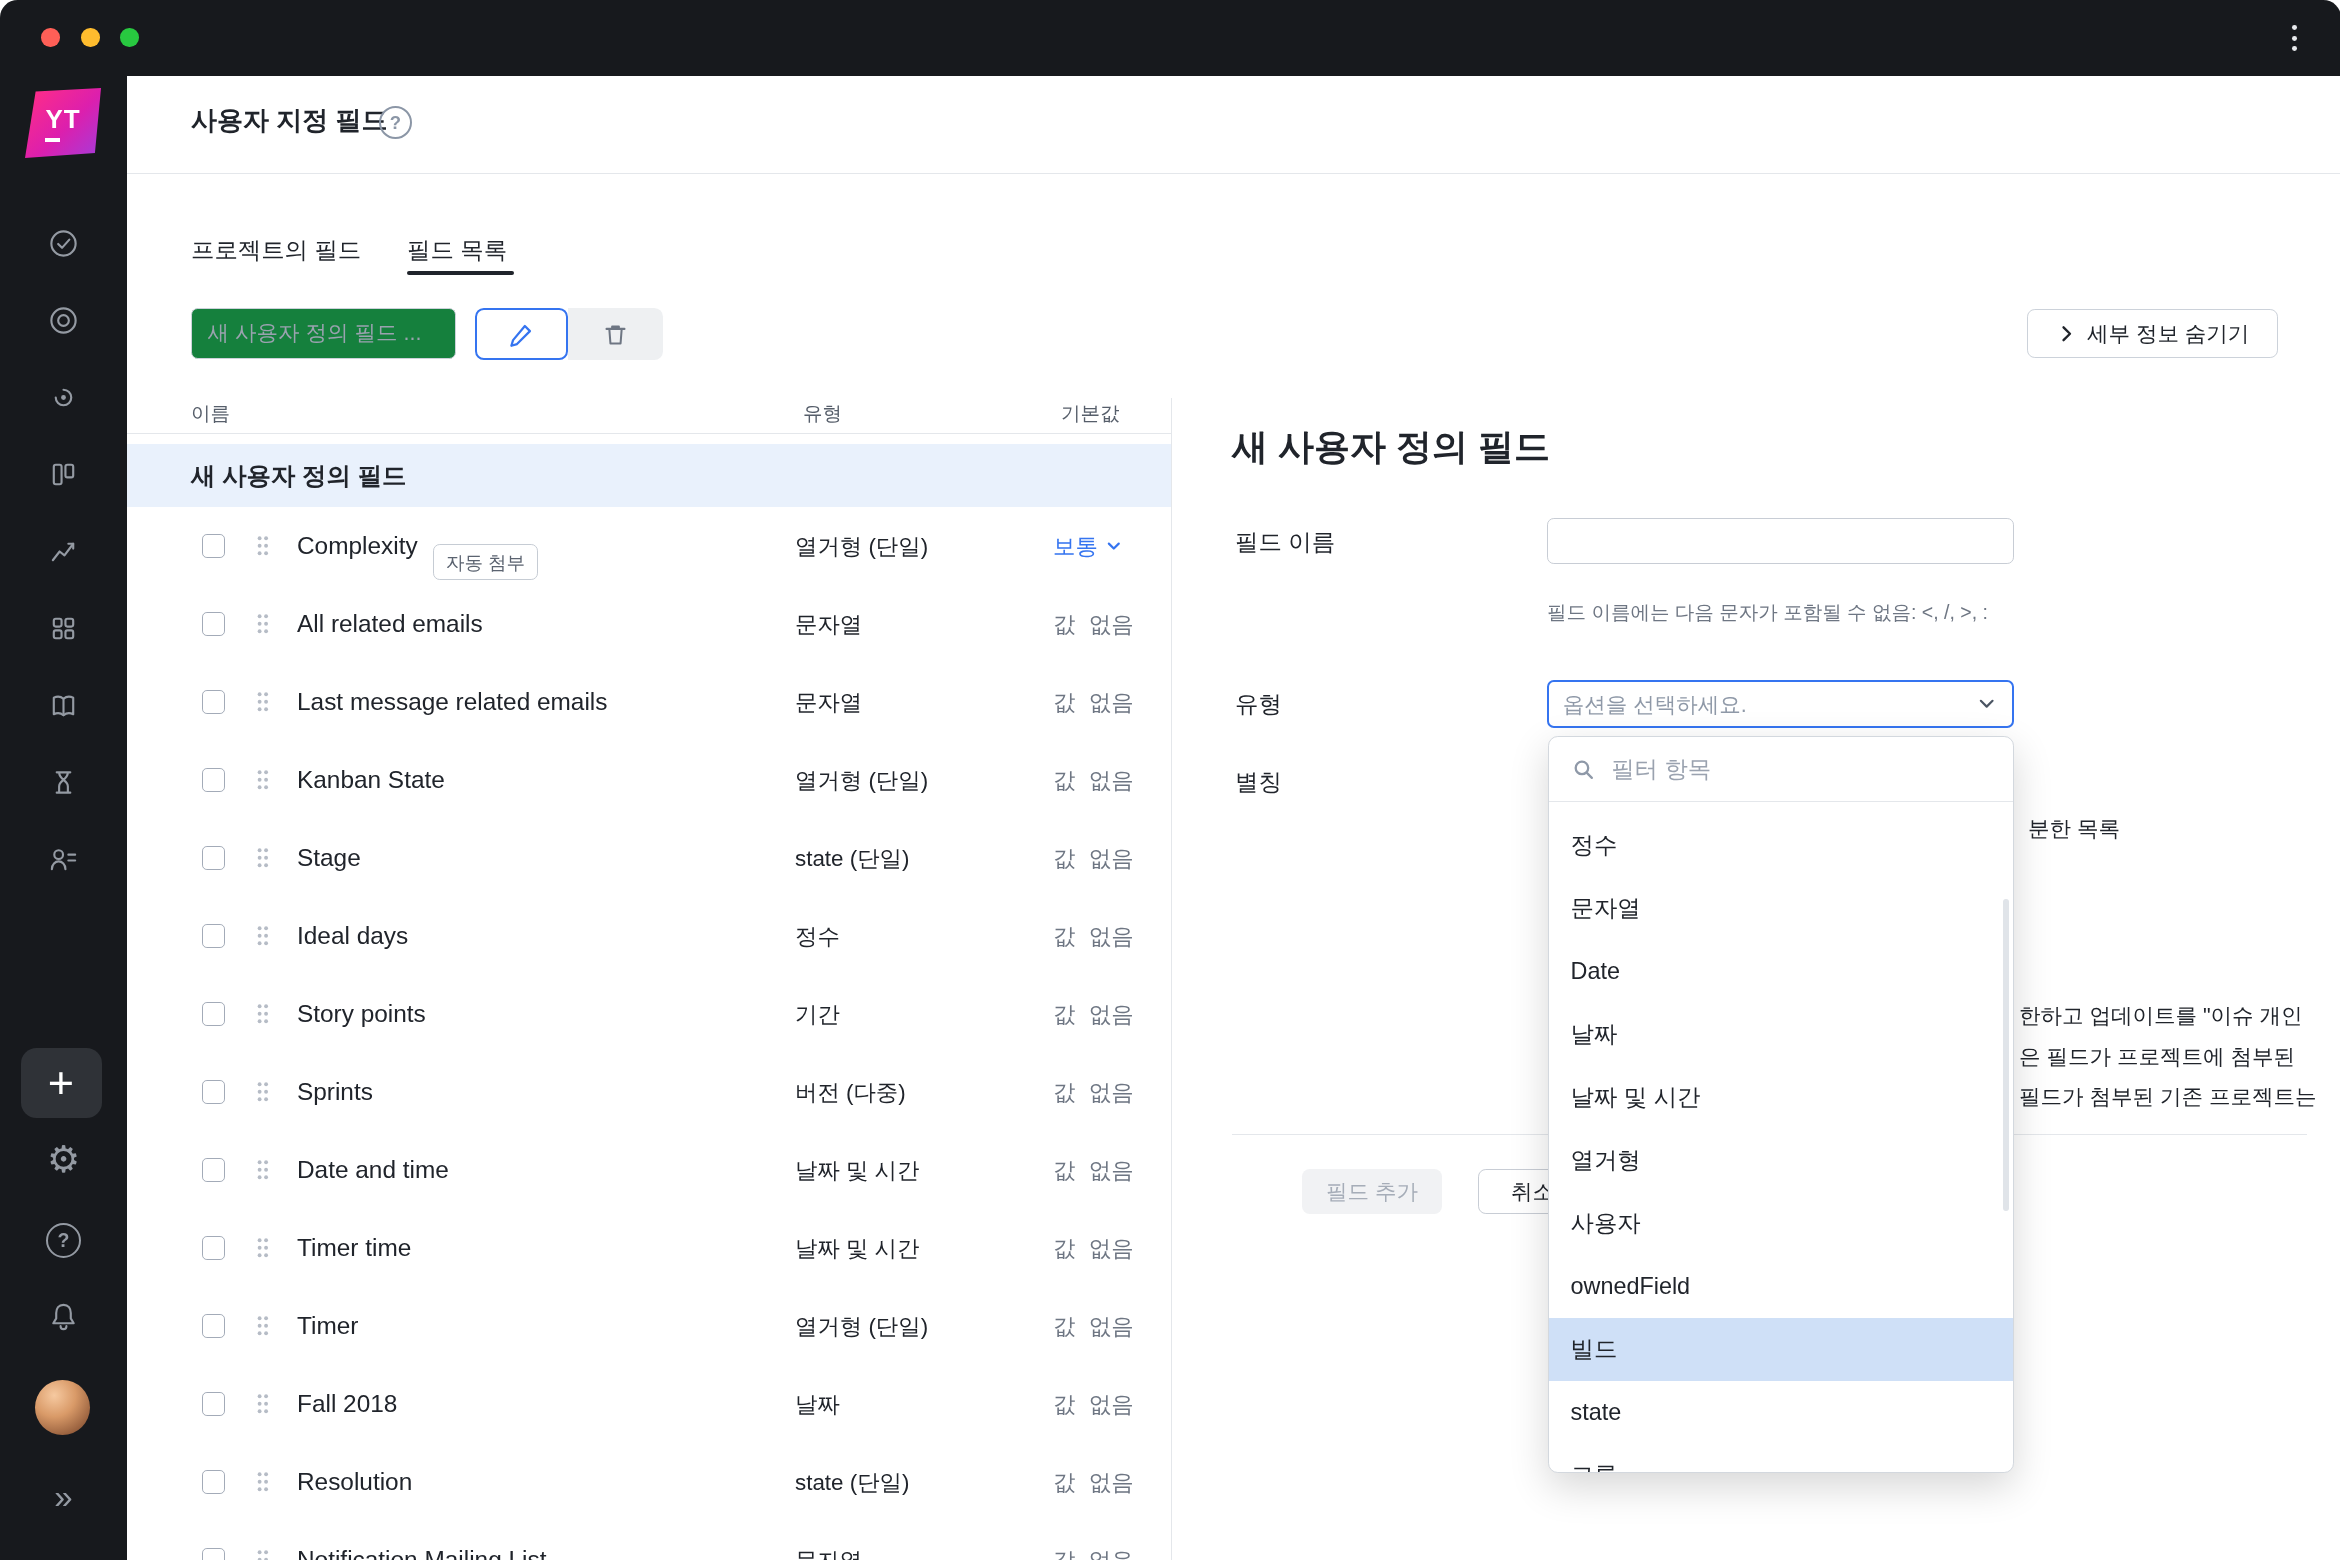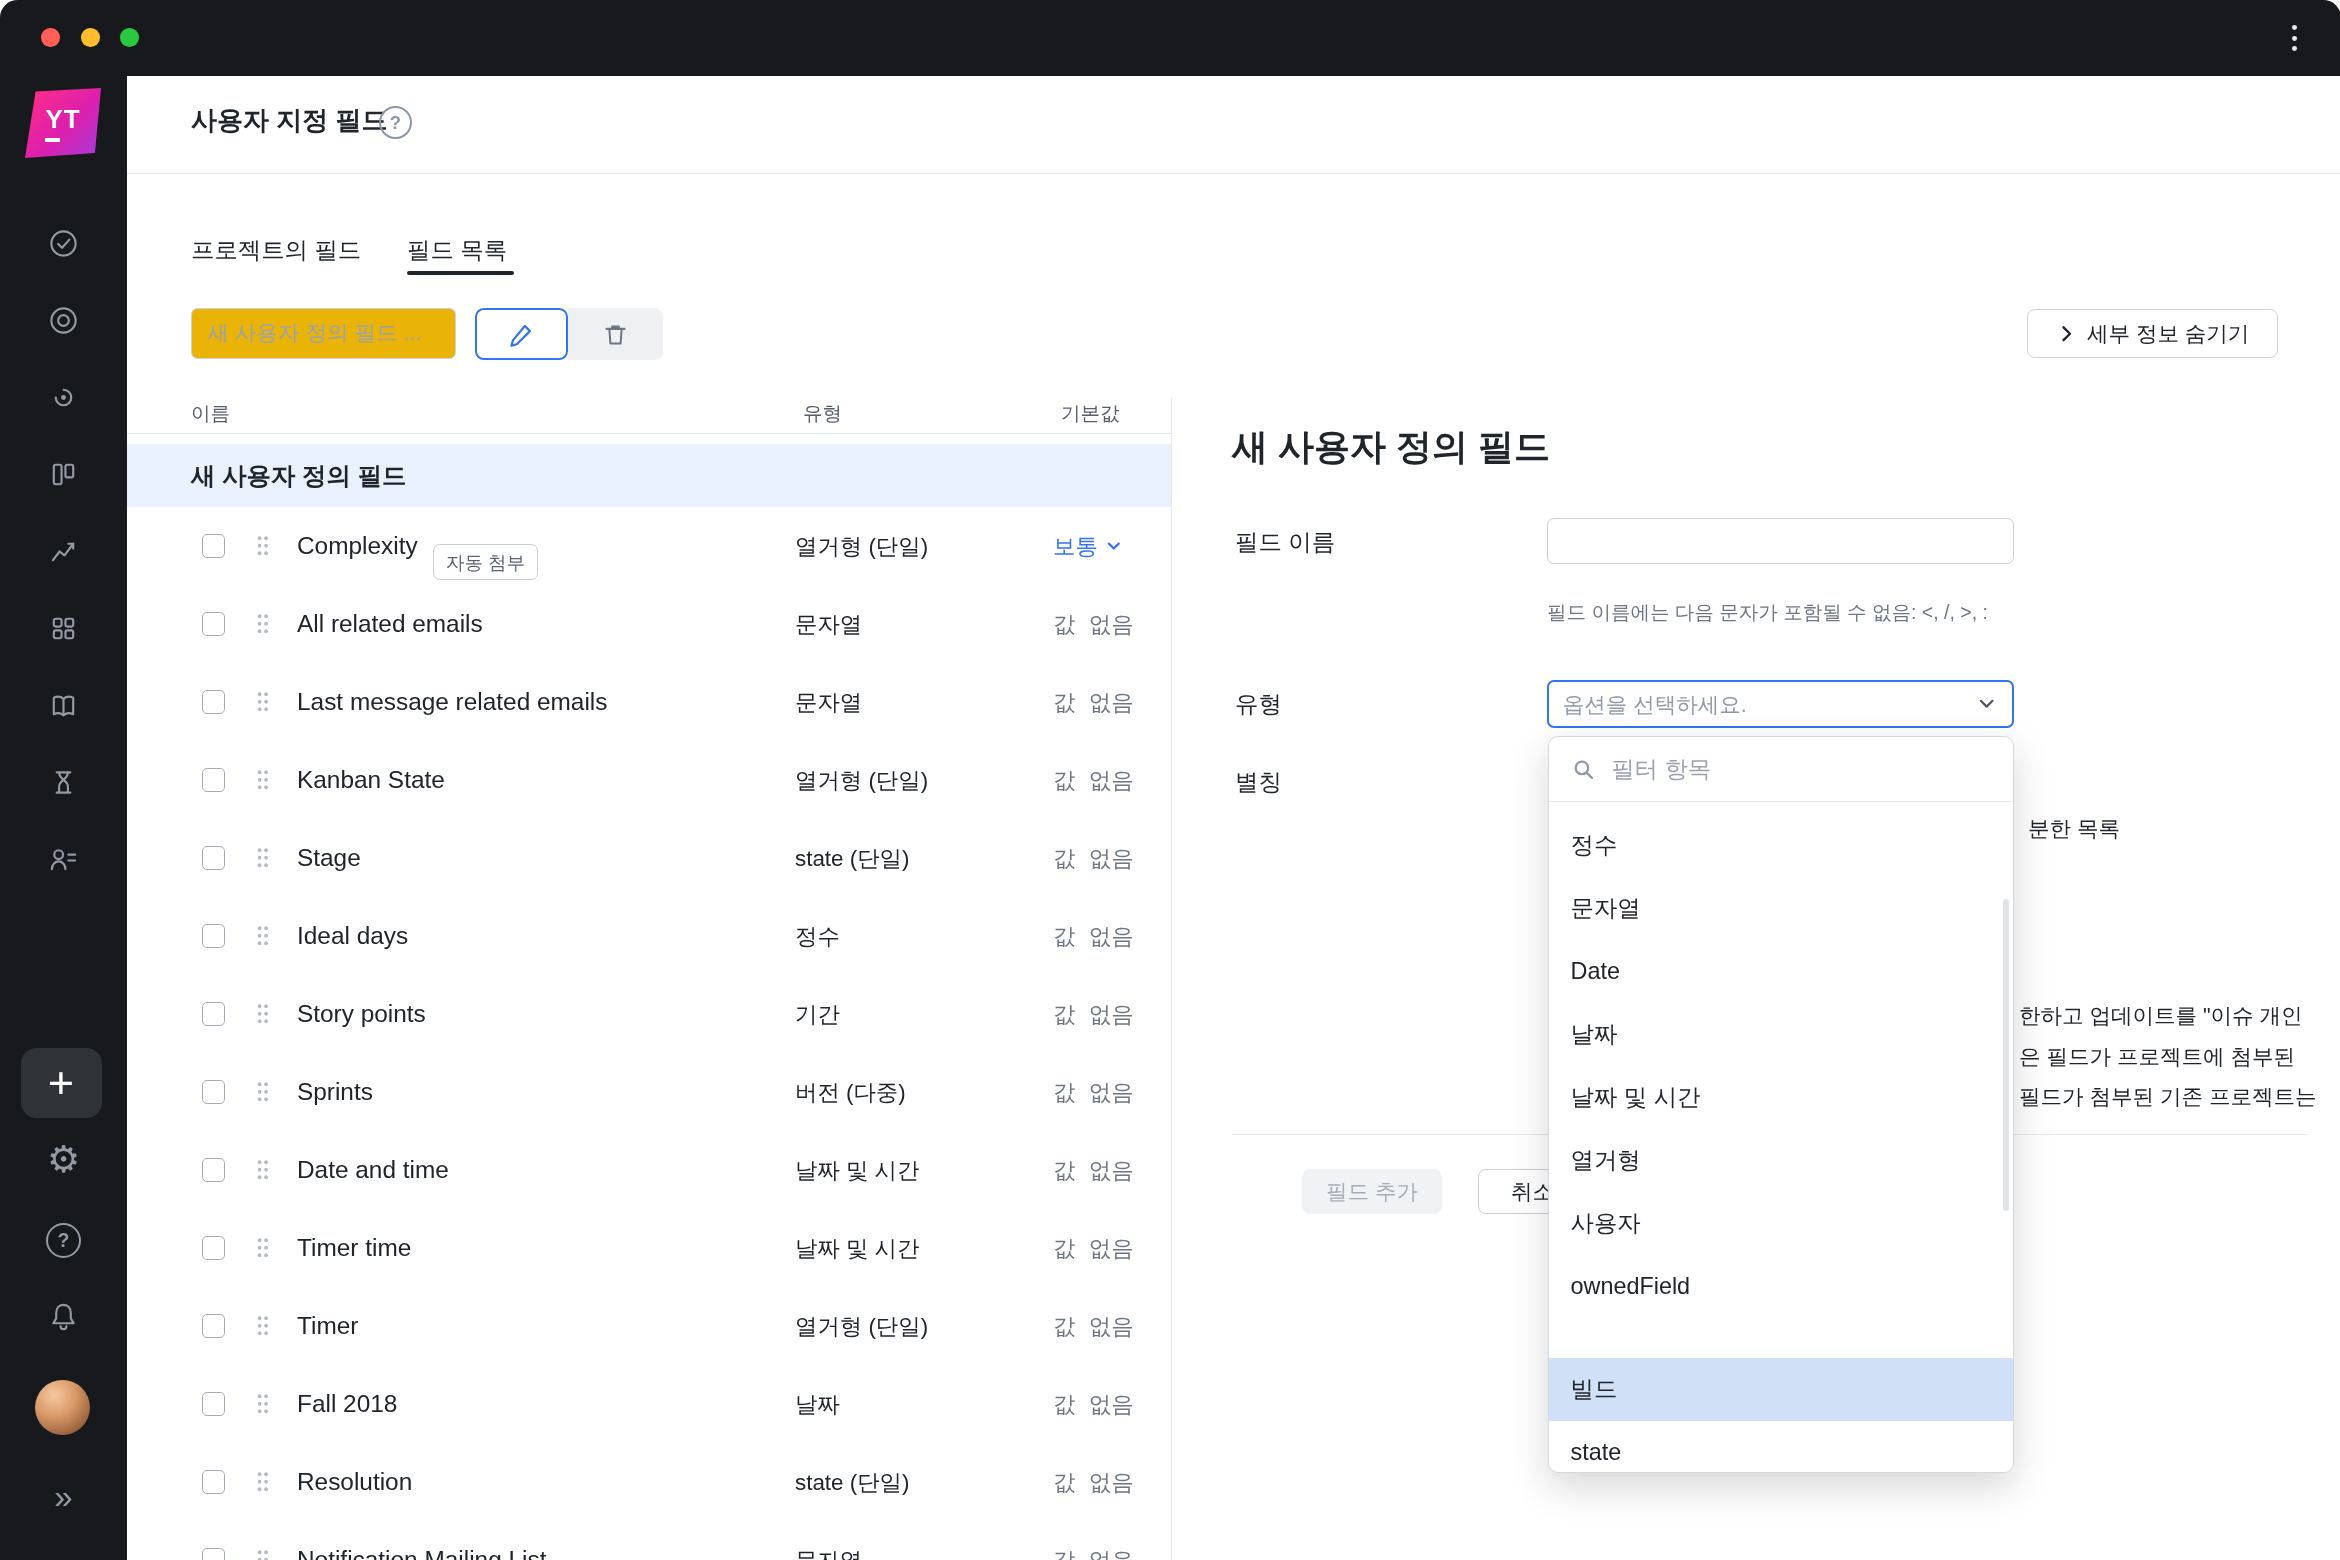--- a/index.html
+++ b/index.html
@@ -39,21 +39,21 @@
   .vline{position:absolute;width:1px;background:#e4e7eb;}
 
   .page-title{position:absolute;left:64px;top:27px;font-size:26px;font-weight:700;}
   .title-help{position:absolute;left:252px;top:30px;width:29px;height:29px;border:2px solid #8b96a6;border-radius:50%;color:#8b96a6;font-size:18.5px;font-weight:700;display:flex;align-items:center;justify-content:center;cursor:pointer;}
 
   .tab{position:absolute;top:158px;font-size:23.4px;color:#20242b;cursor:pointer;}
   .tab1{left:64px;}
   .tab2{left:280px;font-weight:500;}
   .tab-underline{position:absolute;left:280px;top:195px;width:107px;height:3.9px;background:#20242b;border-radius:2px;}
 
-  .search-box{position:absolute;left:64px;top:232px;width:265px;height:51px;border:1.5px solid #ccd2da;border-radius:6.8px;box-sizing:border-box;background:#eab308;font-size:21.5px;padding:0 15.6px;color:#20242b;outline:none;font-family:inherit;}
+  .search-box{position:absolute;left:64px;top:232px;width:265px;height:51px;border:1.5px solid #ccd2da;border-radius:6.8px;box-sizing:border-box;background:#15803d;font-size:21.5px;padding:0 15.6px;color:#20242b;outline:none;font-family:inherit;}
   .search-box::placeholder{color:#9aa2af;}
   .icon-btn{position:absolute;top:232px;height:52px;box-sizing:border-box;display:flex;align-items:center;justify-content:center;cursor:pointer;}
   .pencil-btn{left:348px;width:93px;background:#fff;border:2.4px solid #3574f0;border-radius:8.8px;z-index:2;}
   .trash-btn{left:441px;width:95px;background:#eef0f2;border:none;border-radius:0 8.8px 8.8px 0;}
   .hide-details{position:absolute;left:1900px;top:233px;width:251px;height:49px;border:1.5px solid #ccd2da;border-radius:7.8px;background:#fff;display:flex;align-items:center;justify-content:center;gap:9.8px;font-size:21.5px;color:#20242b;cursor:pointer;box-sizing:border-box;}
   .hide-details svg{width:21.5px;height:21.5px;stroke:#20242b;fill:none;stroke-width:2.2;stroke-linecap:round;stroke-linejoin:round;}
 
   .col-head{position:absolute;top:324px;font-size:19.5px;color:#565e6a;}
   .ch-name{left:64px;} .ch-type{left:676px;} .ch-default{left:934px;}
 
@@ -96,21 +96,21 @@
   .btn-cancel{left:1351px;width:109px;background:#fff;color:#20242b;border:1.5px solid #c8cdd5;z-index:1;}
 
   
   .dropdown{position:absolute;left:1421px;top:660px;width:466px;height:737px;background:#fff;border:1px solid #d3d8de;border-radius:9.8px;box-shadow:0 13.7px 39px rgba(0,0,0,.16);z-index:50;overflow:hidden;box-sizing:border-box;}
   .dd-search{height:64px;display:flex;align-items:center;gap:13.7px;padding:0 21.5px;border-bottom:1px solid #e4e7eb;}
   .dd-search svg{width:25px;height:25px;stroke:#8f99a8;fill:none;stroke-width:2.2;stroke-linecap:round;}
   .dd-filter{border:none;outline:none;font-size:23.4px;color:#20242b;flex:1;font-family:inherit;}
   .dd-filter::placeholder{color:#9aa2af;}
   .dd-list{padding-top:11.7px;}
   .dd-option{height:63px;display:flex;align-items:center;padding:0 21.5px;font-size:23.4px;color:#20242b;cursor:pointer;}
-  .dd-option.selected{background:#cfe0f7;margin-top:40px;}
+  .dd-option.selected{background:#cfe0f7;}
   .dd-scroll{position:absolute;right:3.9px;top:162px;width:5.9px;height:312px;border-radius:2.9px;background:#e0e4e9;cursor:pointer;}
 </style>
 </head>
 <body>
 
 <div class="window">
 
   <div class="titlebar">
     <span class="light red"></span>
     <span class="light yellow"></span>

